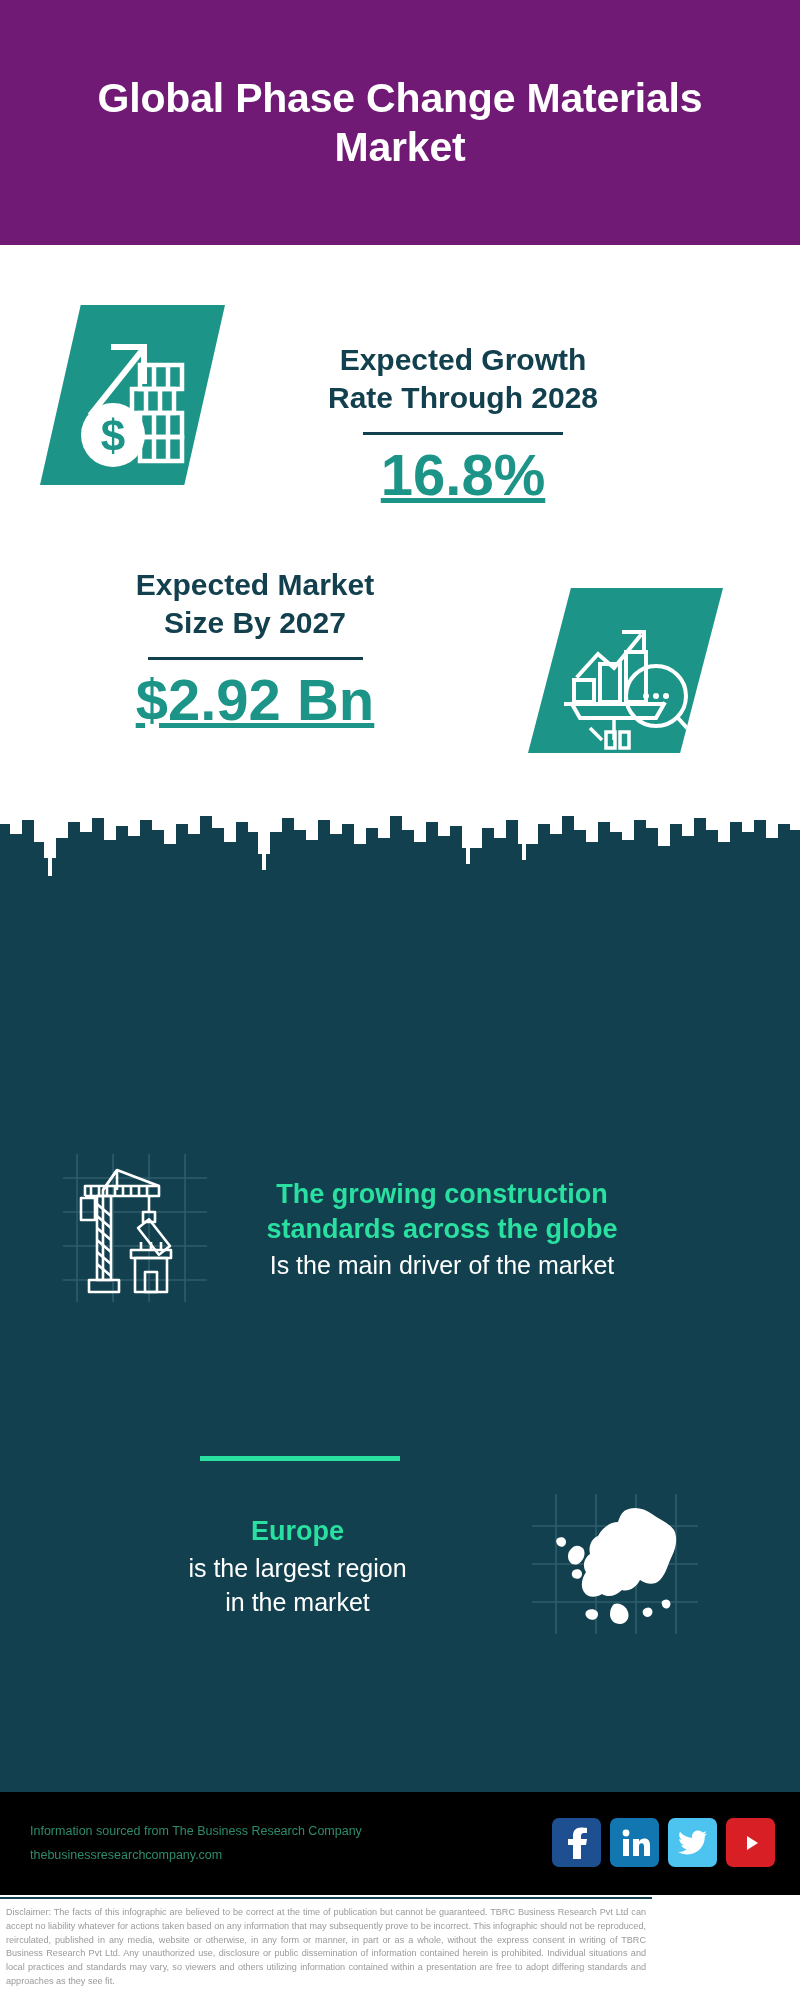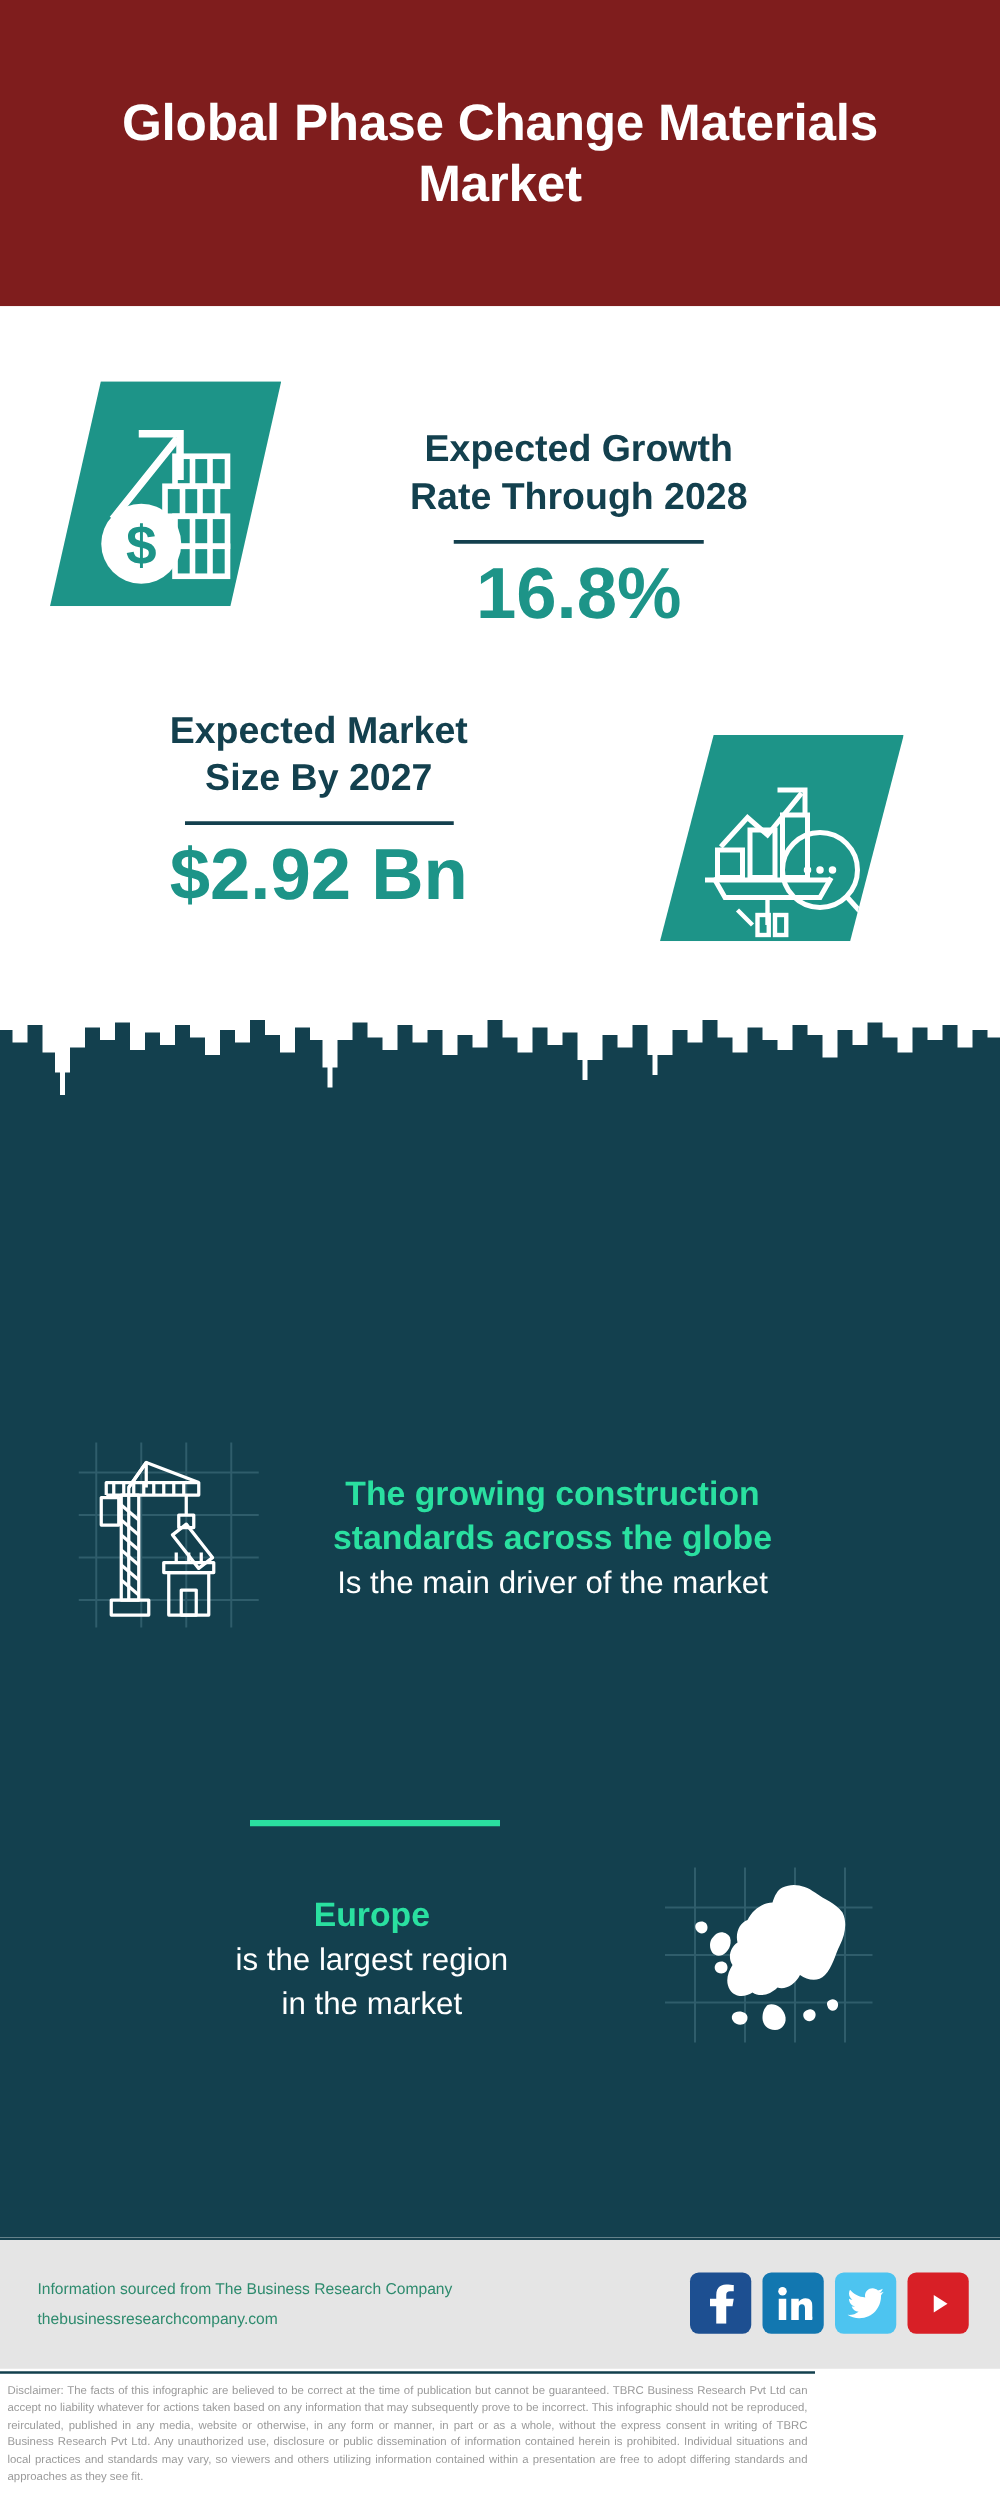--- a/index.html
+++ b/index.html
@@ -8,21 +8,21 @@
     font-family:"Liberation Sans", sans-serif;
     background:#ffffff;
     position:relative;
     overflow:hidden;
   }
   .page { width:800px; height:2000px; position:relative; }
 
   
   .header {
     width:800px; height:245px;
-    background:#7f1d1d;
+    background:#701a75;
     display:flex; align-items:center; justify-content:center;
   }
   .header-title {
     color:#ffffff;
     font-size:41px;
     font-weight:bold;
     line-height:1.18;
     text-align:center;
     letter-spacing:-0.2px;
     max-width:620px;
@@ -60,20 +60,21 @@
     background:#13404e;
     margin:14px auto 10px auto;
   }
   .stat-1 .stat-rule { width:200px; }
   .stat-2 .stat-rule { width:215px; }
   .stat-value {
     color:#1d9488;
     font-size:58px;
     font-weight:bold;
     line-height:1.05;
+    text-decoration:underline;
   }
 
   
   .dark-zone {
     position:absolute;
     left:0; top:780px;
     width:800px; height:1010px;
     background:#13404e;
   }
   .skyline { position:absolute; left:0; top:0; width:800px; height:120px; }
@@ -117,21 +118,21 @@
     font-size:27px;
     font-weight:bold;
     line-height:1.3;
   }
   .map-box { margin-left:30px; position:relative; }
 
   
   .footer {
     position:absolute; left:0; top:1790px;
     width:800px; height:105px;
-    background:#e5e5e5;
+    background:#000000;
     border-top:2px solid #13404e;
     display:flex; align-items:center;
   }
   .footer-text {
     margin-left:30px;
     color:#2e8b6e;
     font-size:12.5px;
     line-height:1.85;
   }
   .footer-text div { white-space:nowrap; }

